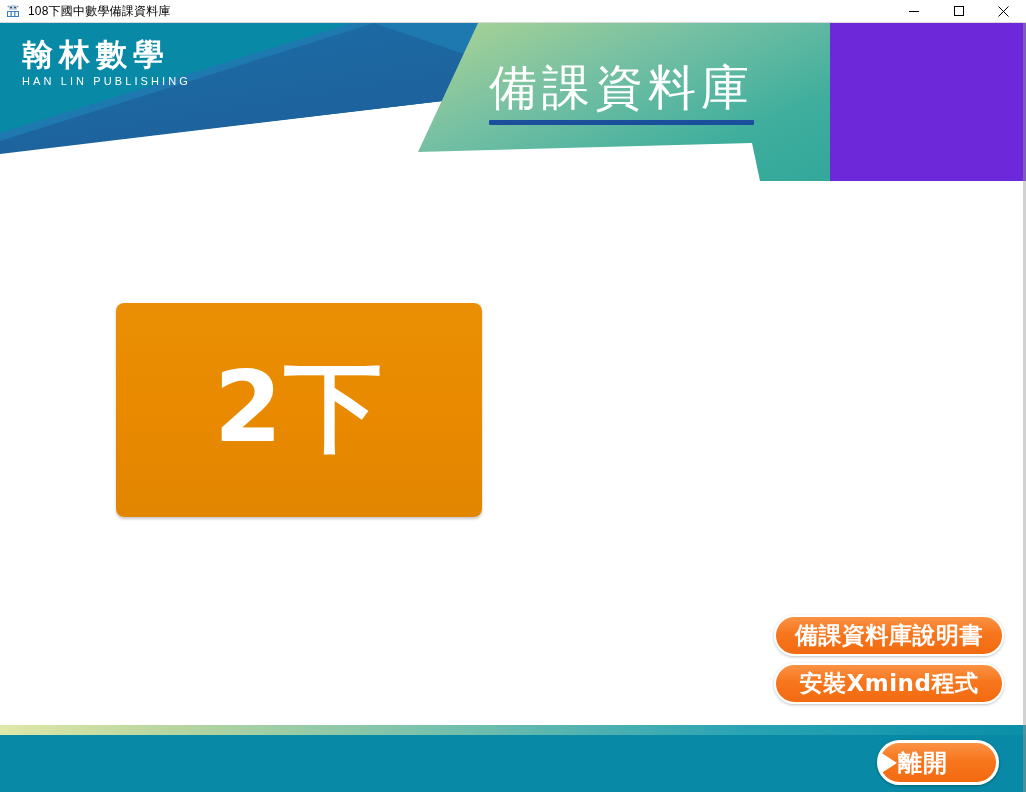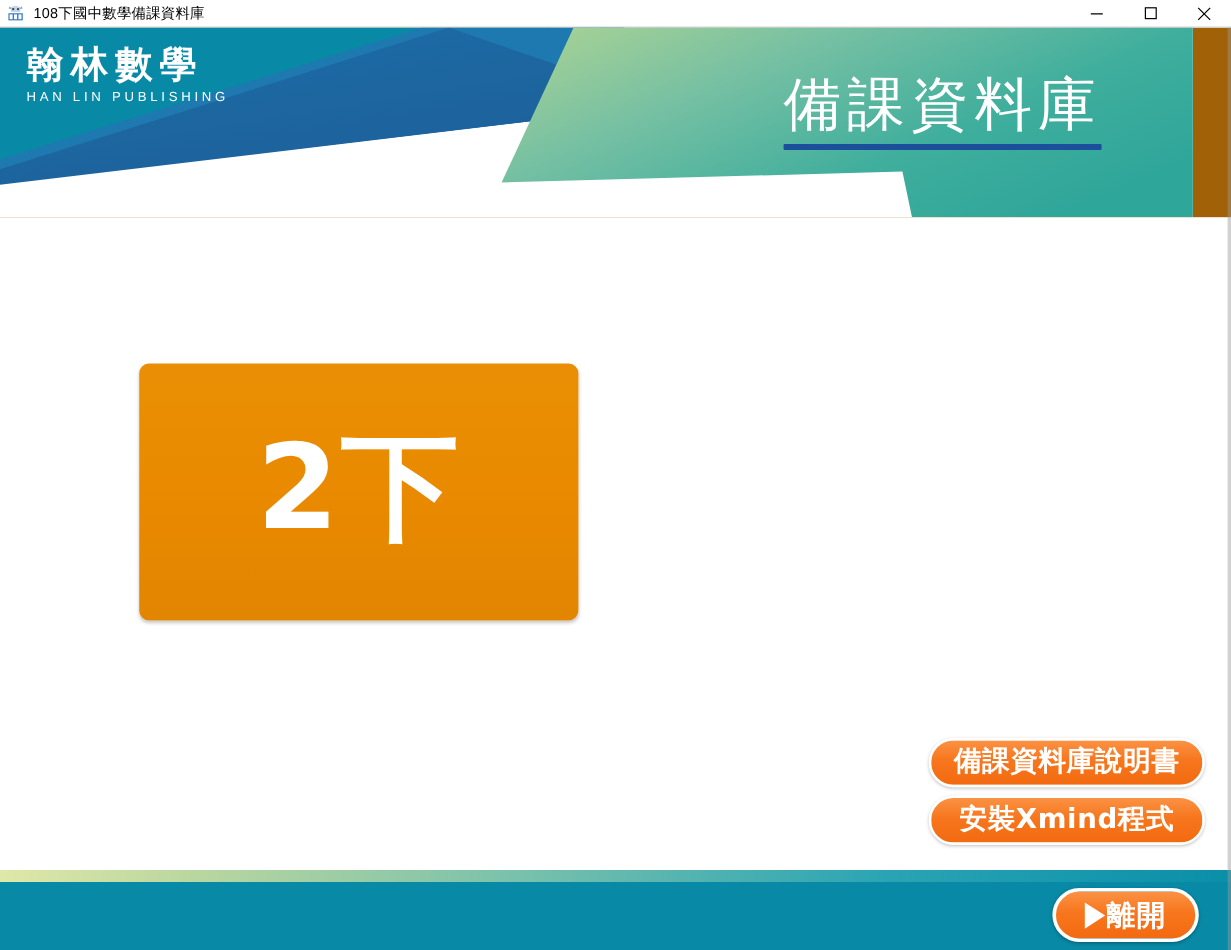--- a/index.html
+++ b/index.html
@@ -9,21 +9,21 @@
   }
   body {
     font-family: "Liberation Sans", "DejaVu Sans", sans-serif;
   }
 
   #app {
     position: relative;
     width: 1026px;
     height: 792px;
     overflow: hidden;
-    background: #a16207;
+    background: #6d28d9;
   }
 
   
   .titlebar {
     position: absolute;
     left: 0; top: 0;
     width: 1026px;
     height: 23px;
     background: #ffffff;
     border-bottom: 1px solid #d9d9d9;
@@ -53,21 +53,21 @@
     align-items: center;
     justify-content: center;
     flex: 0 0 auto;
   }
   .win-btn svg { display: block; }
 
   
   .header {
     position: absolute;
     left: 0; top: 23px;
-    width: 994px;
+    width: 830px;
     height: 158px;
     overflow: hidden;
   }
   .header svg { display: block; }
 
   .logo {
     position: absolute;
     left: 22px;
     top: 14px;
     width: 210px;
@@ -211,21 +211,20 @@
     top: 740px;
     width: 122px;
     height: 45px;
     border-radius: 23px;
     border: 3px solid #ffffff;
     background: linear-gradient(180deg, #fb9244 0%, #f7761d 45%, #f36a10 100%);
     box-shadow: 0 1px 3px rgba(0,0,0,0.3);
     cursor: pointer;
     display: flex;
     align-items: center;
-    justify-content: center;
     gap: 1px;
     padding: 0;
     box-sizing: border-box;
   }
   .exit-play {
     width: 0; height: 0;
     border-left: 17px solid #ffffff;
     border-top: 11px solid transparent;
     border-bottom: 11px solid transparent;
     flex: 0 0 auto;

